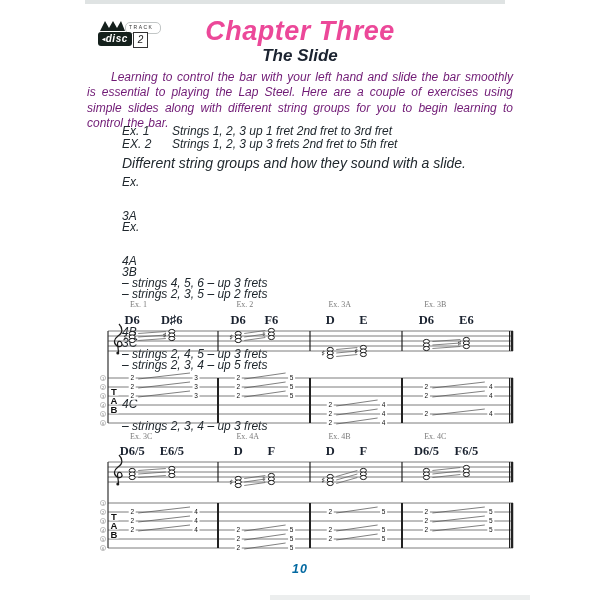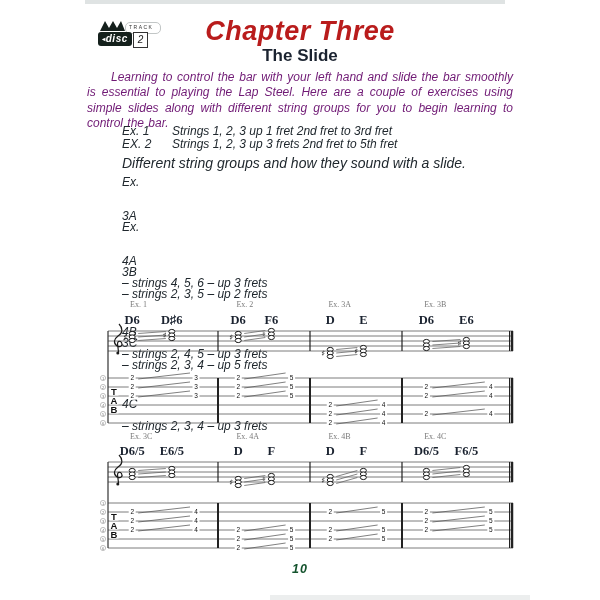--- a/index.html
+++ b/index.html
@@ -4,23 +4,23 @@
 <style>
   html,body{margin:0;padding:0;background:#fff;}
   .page{position:relative;width:600px;height:600px;background:#ffffff;overflow:hidden;
         font-family:"Liberation Sans",sans-serif;color:#20282e;}
   .scan-strip{position:absolute;background:#dfe3e3;}
   .strip-top{left:85px;top:0;width:420px;height:4px;}
   .strip-bottom{left:270px;top:595px;width:260px;height:5px;background:#eceeee;}
 
   
   .title{position:absolute;left:0;top:16px;width:100%;text-align:center;
-         font-size:27px;font-weight:bold;font-style:italic;letter-spacing:.5px;color:#b91c1c;}
+         font-size:27px;font-weight:bold;font-style:italic;letter-spacing:.5px;color:#ec4899;}
   .subtitle{position:absolute;left:0;top:46px;width:100%;text-align:center;
-         font-size:17px;font-weight:bold;color:#1b2330;}
+         font-size:17px;font-weight:bold;font-style:italic;color:#1b2330;}
 
   
   .logo{position:absolute;left:98px;top:21px;width:64px;height:34px;}
   .logo .crown{position:absolute;left:2px;top:0;}
   .logo .track-pill{position:absolute;left:27px;top:1px;width:34px;height:10px;
         border:1px solid #c2c6c6;border-radius:5px;}
   .logo .track{position:absolute;left:31px;top:3px;font-size:5px;letter-spacing:1.5px;color:#333;}
   .logo .chip{position:absolute;left:0;top:11px;width:34px;height:14px;background:#14201c;
         border-radius:3px;color:#fff;font-size:10px;font-weight:bold;font-style:italic;
         line-height:14px;text-align:center;letter-spacing:.5px;}
@@ -40,21 +40,21 @@
   .gblock{position:absolute;left:122px;font-size:12px;font-style:italic;line-height:15.4px;}
   .gb1{top:175px;} .gb2{top:220px;}
   .gitem{display:flex;flex-direction:column;}
   .gitem .pre{width:26px;flex:0 0 26px;}
   .gitem .gid{width:22px;flex:0 0 22px;margin-top:8px;}
 
   .sys{position:absolute;left:95px;}
   #sys1{top:298px;} #sys2{top:430px;}
 
   .pagenum{position:absolute;left:0;top:562px;width:100%;text-align:center;
-        font-size:12.5px;font-weight:bold;font-style:italic;color:#14532d;letter-spacing:1px;}
+        font-size:12.5px;font-weight:bold;font-style:italic;color:#0369a1;letter-spacing:1px;}
 </style>
 </head>
 <body>
 
 <div class="page">
   <div class="scan-strip strip-top"></div>
   <div class="scan-strip strip-bottom"></div>
 
   <div class="logo">
     <svg class="crown" width="26" height="11" viewBox="0 0 26 11">

